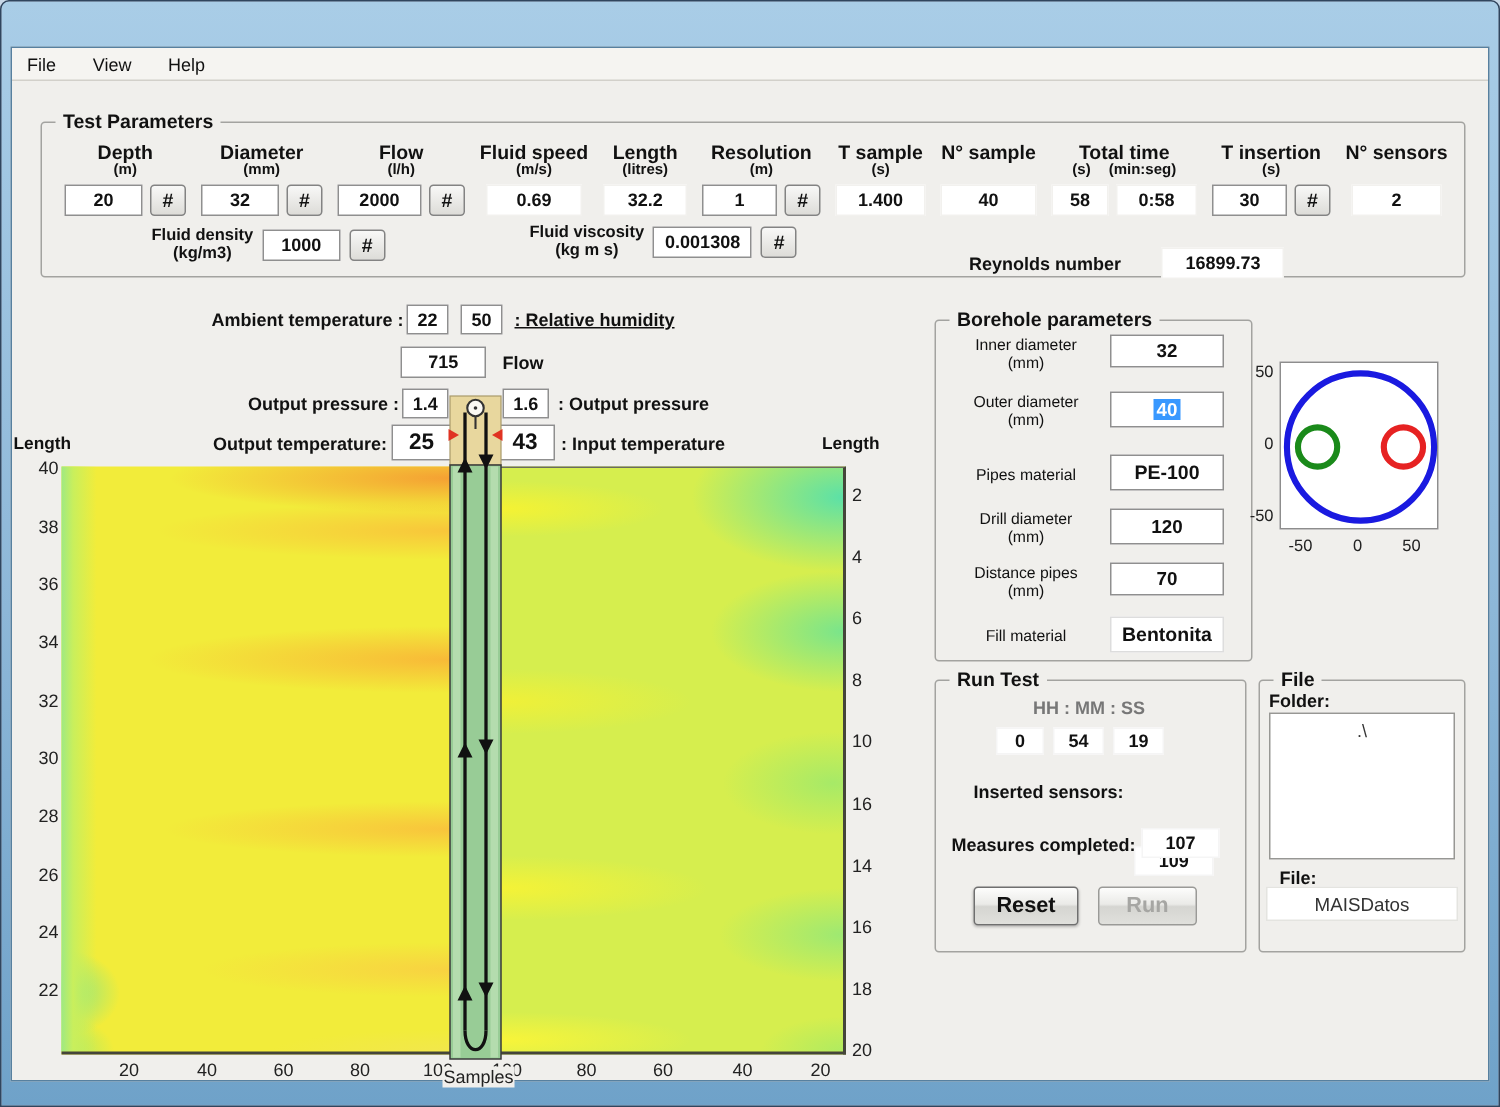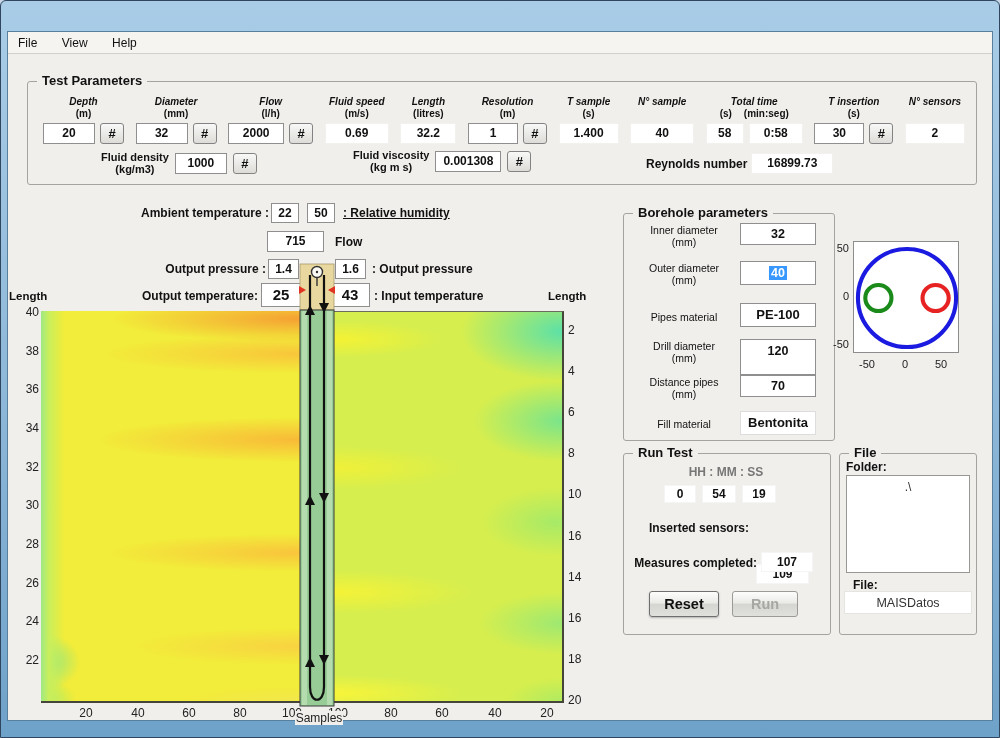--- a/index.html
+++ b/index.html
@@ -21,21 +21,21 @@
   .leg{position:absolute;top:-9px;left:9px;background:#f0efec;padding:0 5px;font-weight:bold;font-size:13px;color:#111;white-space:nowrap;}
   
   .box{position:absolute;background:#fff;border:1px solid #8f8f8f;text-align:center;font-weight:bold;font-size:12px;color:#111;line-height:18px;}
   .nob{border:1px solid #f5f5f5;}
   .lbl{position:absolute;font-weight:bold;font-size:12px;color:#111;white-space:nowrap;}
   .lblr{text-align:right;}
   .hash{background:linear-gradient(#f8f8f7,#dddcd8);border:1px solid #838383;border-radius:3px;width:24px;height:21px;font-weight:bold;font-size:13px;text-align:center;line-height:19px;color:#111;}
   
   .tp-row1{position:absolute;left:42px;top:94px;width:922px;display:flex;justify-content:space-between;}
   .tp-col{display:flex;flex-direction:column;align-items:center;}
-  .tp-l1{font-weight:bold;font-size:10px;color:#111;line-height:13px;font-style:italic;}
+  .tp-l1{font-weight:bold;font-size:13px;color:#111;line-height:13px;}
   .tp-l2{font-weight:bold;font-size:10px;color:#111;line-height:12px;}
   .tp-fr{display:flex;gap:5px;margin-top:3px;align-items:center;}
   .tp-f{background:#fff;border:1px solid #8f8f8f;height:21px;text-align:center;font-weight:bold;font-size:12px;line-height:19px;color:#111;}
   .tp-f.ro{border:1px solid #f2f1ee;}
   .tt-subs{display:flex;gap:12px;}
   .clus{position:absolute;display:flex;align-items:center;gap:6px;}
   .clab{font-weight:bold;font-size:11px;line-height:12px;text-align:center;color:#111;}
   
   .tick{position:absolute;font-size:12px;color:#222;}
   .ytL{left:10px;width:28px;text-align:right;}
@@ -188,21 +188,21 @@
   <div class="clus" style="left:100px;top:150px;">
     <div class="clab"><span>Fluid density</span><br><span>(kg/m3)</span></div>
     <div class="tp-f" style="width:52px;">1000</div>
     <div class="hash">#</div>
   </div>
   <div class="clus" style="left:352px;top:148px;">
     <div class="clab"><span>Fluid viscosity</span><br><span>(kg m s)</span></div>
     <div class="tp-f" style="width:66px;">0.001308</div>
     <div class="hash">#</div>
   </div>
-  <div class="clus" style="left:645px;top:152px;gap:4px;">
+  <div class="clus" style="left:645px;top:164px;gap:27px;">
     <div class="clab" style="font-size:12px;">Reynolds number</div>
     <div class="tp-f ro" style="width:82px;">16899.73</div>
   </div>
 
   <div class="lbl lblr" style="left:126px;top:205px;width:142px;">Ambient temperature :</div>
   <div class="box" style="left:270px;top:202px;width:28px;height:20px;">22</div>
   <div class="box" style="left:306px;top:202px;width:28px;height:20px;">50</div>
   <div class="lbl" style="left:342px;top:205px;text-decoration:underline;">: Relative humidity</div>
 
   <div class="box" style="left:266px;top:230px;width:57px;height:21px;">715</div>
@@ -282,21 +282,21 @@
   <div class="gb" style="left:622px;top:212px;width:212px;height:228px;">
     <span class="leg">Borehole parameters</span>
   </div>
   <div class="bh-lab" style="top:224px;"><span>Inner diameter</span><br><span>(mm)</span></div>
   <div class="bh-box nob" style="top:222px;height:22px;line-height:20px;">32</div>
   <div class="bh-lab" style="top:262px;"><span>Outer diameter</span><br><span>(mm)</span></div>
   <div class="bh-box" style="top:260px;height:24px;line-height:22px;"><span class="sel40">40</span></div>
   <div class="bh-lab" style="top:311px;"><span>Pipes material</span></div>
   <div class="bh-box" style="top:302px;height:24px;line-height:22px;font-size:13px;">PE-100</div>
   <div class="bh-lab" style="top:340px;"><span>Drill diameter</span><br><span>(mm)</span></div>
-  <div class="bh-box" style="top:338px;height:36px;line-height:22px;">120</div>
+  <div class="bh-box" style="top:338px;height:24px;line-height:22px;">120</div>
   <div class="bh-lab" style="top:376px;"><span>Distance pipes</span><br><span>(mm)</span></div>
   <div class="bh-box" style="top:374px;height:22px;line-height:20px;">70</div>
   <div class="bh-lab" style="top:418px;"><span>Fill material</span></div>
   <div class="bh-box" style="top:410px;height:24px;line-height:22px;font-size:13px;border-color:#ddd;">Bentonita</div>
 
   <div id="xsec">
     <svg width="106" height="112" viewBox="-64.5 -68.5 129 137">
       <circle cx="0" cy="0" r="60" fill="none" stroke="#1a1ae0" stroke-width="5"></circle>
       <circle cx="-35" cy="0" r="16" fill="none" stroke="#1a8a1a" stroke-width="5"></circle>
       <circle cx="35" cy="0" r="16" fill="none" stroke="#e62222" stroke-width="5"></circle>

